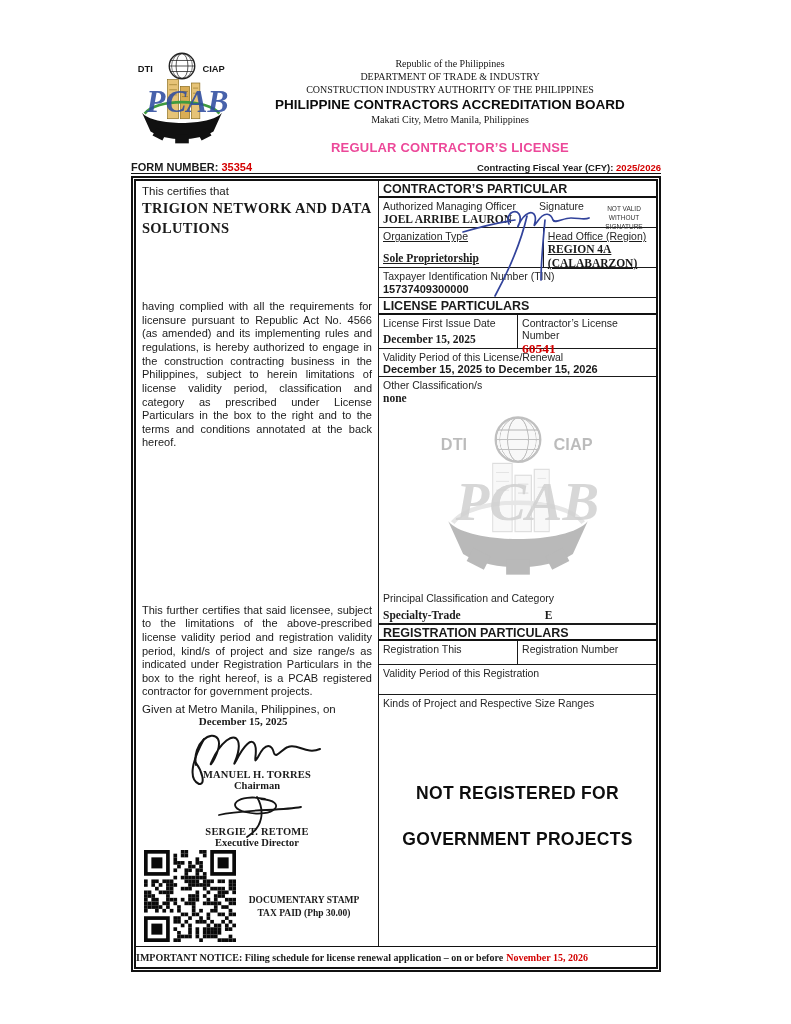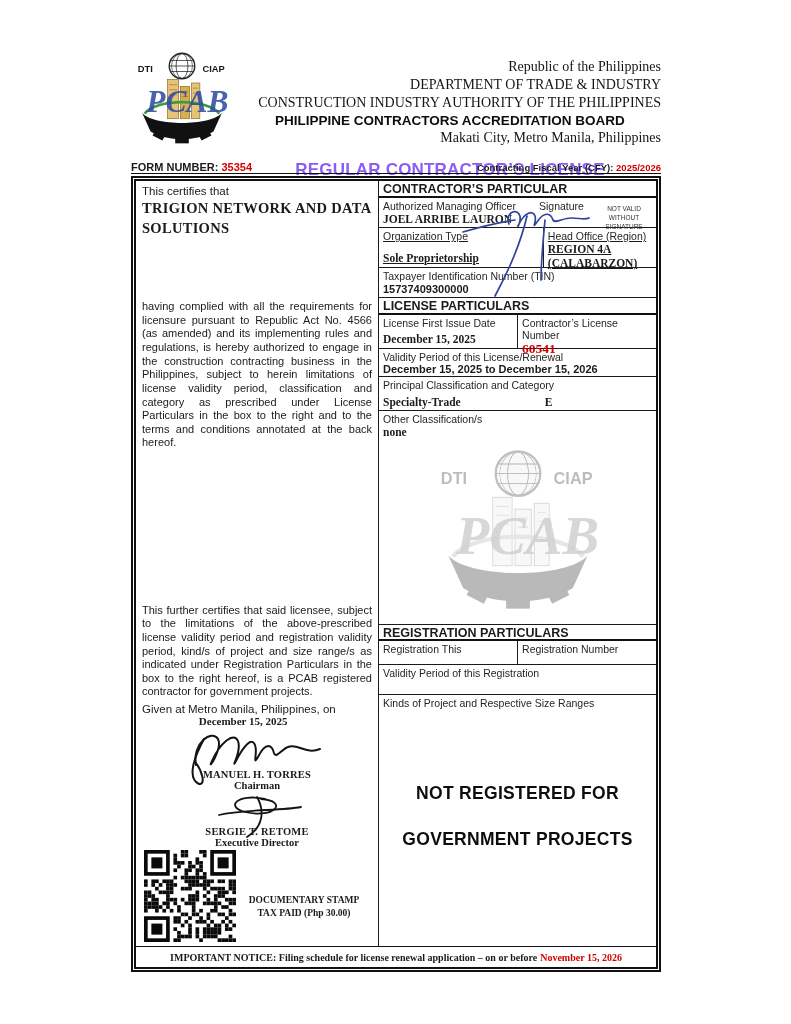--- a/index.html
+++ b/index.html
@@ -9,23 +9,23 @@
     font-family:"Liberation Sans", sans-serif; color:#1a1a1a;
     -webkit-font-smoothing:antialiased;
   }
   .serif { font-family:"Liberation Serif", serif; }
   .red { color:#d40000; }
 
   
   .header { position:absolute; top:46px; left:131px; width:530px; display:flex; }
   .logo-wrap { width:108px; flex:0 0 108px; padding-top:2px; }
   .head-text { flex:1; text-align:center; padding-top:12px; font-family:"Liberation Serif", serif; }
-  .h-small { font-size:14px; line-height:1.28; color:#151515;text-align:right; }
+  .h-small { font-size:10px; line-height:1.28; color:#151515; }
   .h-board { font-family:"Liberation Sans", sans-serif; font-weight:bold; font-size:13.5px; line-height:1.3; color:#0d0d0d; }
-  .h-title { font-family:"Liberation Sans", sans-serif; font-weight:bold; font-size:17px; margin-top:13px; letter-spacing:.2px; color:#8b5cf6; }
+  .h-title { font-family:"Liberation Sans", sans-serif; font-weight:bold; font-size:13px; margin-top:13px; letter-spacing:.2px; color:#ec4899; }
 
   
   .form-row {
     position:absolute; left:131px; top:157px; width:530px; height:17px;
     border-bottom:1.5px solid #111; display:flex; justify-content:space-between; align-items:flex-end;
   }
   .fn-left { font-weight:bold; font-size:11px; }
   .fn-right { font-weight:bold; font-size:9.5px; padding-top:2px; }
 
   
@@ -88,21 +88,21 @@
   .wm-wrap { flex:1; display:flex; align-items:center; justify-content:center; padding-top:6px; }
   .wm { opacity:.32; filter:grayscale(1) brightness(1.45) contrast(.85); }
   .row-regsplit { height:24px; flex:0 0 24px; display:flex; padding:0; }
   .row-regvalidity { height:30px; flex:0 0 30px; }
   .row-kinds { flex:0 0 266px; height:266px; border-bottom:none; display:flex; flex-direction:column; }
   .not-registered { margin-top:62px; text-align:center; font-weight:bold; font-size:17.5px; line-height:2.6; letter-spacing:.3px; color:#0d0d0d; }
 
   
   .notice {
     flex:0 0 21px; height:21px; border-top:1.5px solid #111;
-    display:flex; align-items:center; justify-content:center;
+    display:flex; align-items:center; justify-content:flex-start;
     font-family:"Liberation Serif", serif; font-weight:bold; font-size:10px;
   }
   .notice .red { margin-left:3px; }
   .defs-hidden { position:absolute; width:0; height:0; overflow:hidden; }
 </style>
 </head>
 <body>
 
 <svg class="defs-hidden" aria-hidden="true">
   <defs>
@@ -491,38 +491,38 @@
           <div class="lbl">Contractor’s License Number</div>
           <div class="val-serif lic-num">60541</div>
         </div>
       </div>
 
       <div class="r-row row-validity">
         <div class="lbl">Validity Period of this License/Renewal</div>
         <div class="val-sans">December 15, 2025 to December 15, 2026</div>
       </div>
 
-      <div class="r-row row-class">
-        <div class="lbl">Principal Classification and Category</div>
-        <div class="class-line">
-          <span class="val-serif">Specialty-Trade</span>
-          <span class="val-serif cat-e">E</span>
-        </div>
-      </div>
-
       <div class="r-row row-other">
         <div class="lbl">Other Classification/s</div>
         <div class="val-serif other-val">none</div>
         <div class="wm-wrap">
           <svg class="wm" width="212" height="178" viewBox="0 0 120 120">
               <use href="#pcab-logo"></use>
             </svg>
         </div>
       </div>
 
+      <div class="r-row row-class">
+        <div class="lbl">Principal Classification and Category</div>
+        <div class="class-line">
+          <span class="val-serif">Specialty-Trade</span>
+          <span class="val-serif cat-e">E</span>
+        </div>
+      </div>
+
       <div class="r-head reg-head">REGISTRATION PARTICULARS</div>
 
       <div class="r-row row-regsplit">
         <div class="cell cell-l50">
           <div class="lbl">Registration This</div>
         </div>
         <div class="cell cell-r40">
           <div class="lbl">Registration Number</div>
         </div>
       </div>

